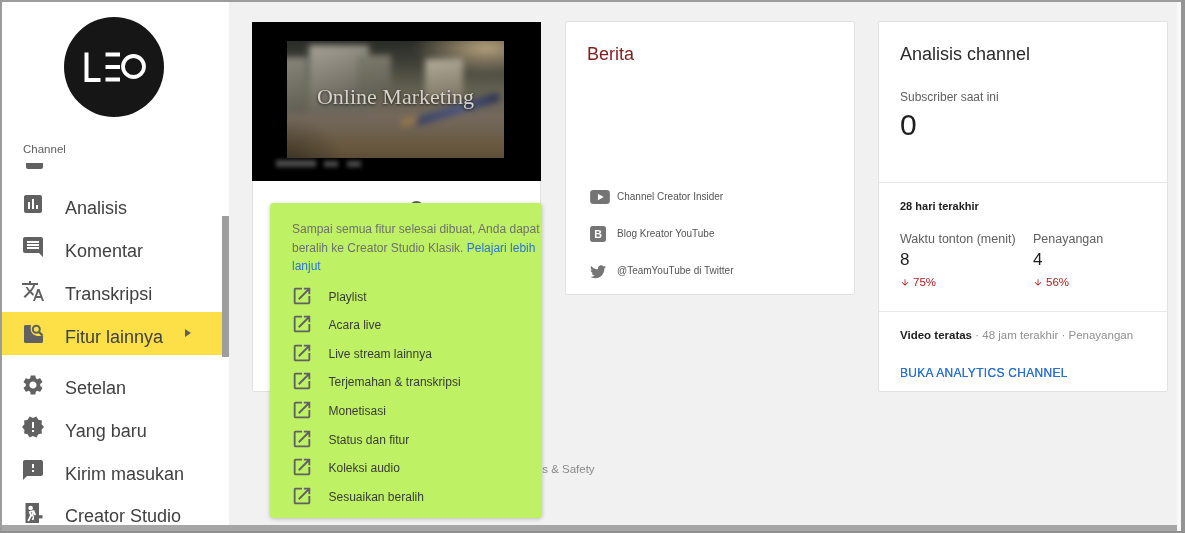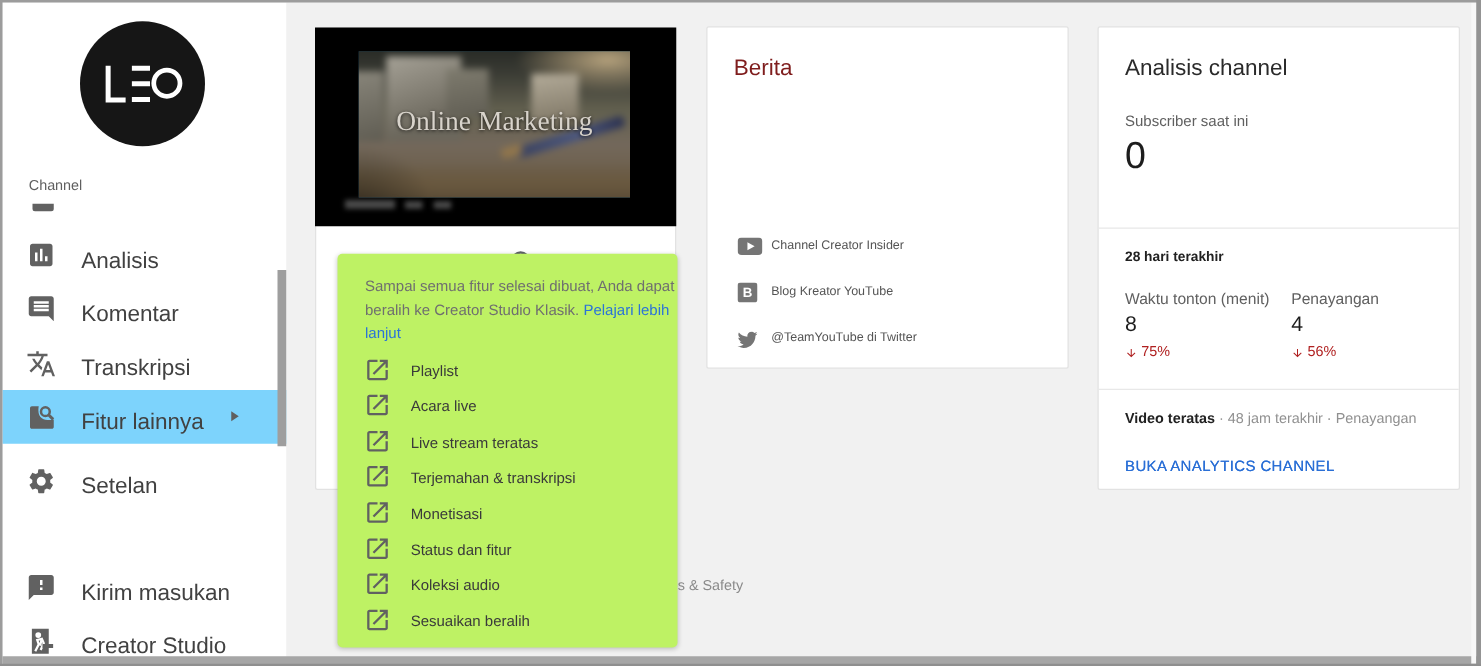--- a/index.html
+++ b/index.html
@@ -10,21 +10,21 @@
 #frame-right { position:absolute; left:1181px; top:0; width:4px; height:533px; background:#949494; z-index:50; }
 #frame-bottom { position:absolute; left:0; top:531px; width:1185px; height:2px; background:#8f8f8f; z-index:50; }
 #vtrack { position:absolute; left:1177px; top:2px; width:4px; height:529px; background:#f8f8f8; z-index:45; }
 #sidebar { position:absolute; left:2px; top:2px; width:227px; height:524px; background:#fff; z-index:5; }
 .avatar { position:absolute; left:62px; top:15px; width:100px; height:100px; border-radius:50%; background:#161616; }
 .chlabel { position:absolute; left:21px; top:141px; font-size:11.5px; color:#5f5f5f; }
 .partialicon { position:absolute; left:24px; top:161px; width:17px; height:6px; background:#616161; border-radius:0 0 2px 2px; }
 .mitem { position:absolute; left:0; width:227px; height:43px; }
 .mitem .ic { position:absolute; left:19px; top:9.5px; width:24px; height:24px; }
 .mitem .lbl { position:absolute; left:63px; top:15px; font-size:18px; color:#414141; }
-.mitem.sel { background:#7dd3fc;padding-left:17px; }
+.mitem.sel { background:#fde047;padding-left:17px; }
 .arrow { position:absolute; left:183px; top:17px; width:0; height:0; border-left:6px solid #606060; border-top:4.5px solid transparent; border-bottom:4.5px solid transparent; }
 #sbthumb { position:absolute; left:220px; top:214px; width:6.5px; height:141px; background:#9e9e9e; z-index:6; }
 .card { position:absolute; background:#fff; border:1px solid #e2e2e2; border-radius:2px; }
 #vidcard { left:252px; top:22px; width:289px; height:370px; }
 #thumb { position:absolute; left:-1px; top:-1px; width:289px; height:159px; background:#000; overflow:hidden; }
 #photo { position:absolute; left:35px; top:19px; width:217px; height:117px; overflow:hidden; background:#0c4a6e; }
 #scene { position:absolute; left:-10px; top:-10px; width:237px; height:137px; filter:blur(3px); }
 #otext { position:absolute; left:0; top:43px; width:217px; text-align:center; font-family:"Liberation Serif", serif; font-size:22px; color:#d8d3cb; text-shadow:0 1px 3px rgba(0,0,0,.8); }
 .smudge { position:absolute; background:#4a4a4a; filter:blur(2px); }
 #spinner { position:absolute; left:156px; top:178px; width:15px; height:15px; border:2px solid #5f6368; border-radius:50%; }
@@ -87,20 +87,26 @@
     </svg>
     <div class="lbl">Fitur lainnya</div>
     <div class="arrow"></div>
   </div>
   <div class="mitem" style="top:361px">
     <svg class="ic" viewBox="0 0 24 24">
         <path fill="#616161" d="M19.14 12.94c.04-.3.06-.61.06-.94 0-.32-.02-.64-.07-.94l2.03-1.58c.18-.14.23-.41.12-.61l-1.92-3.32c-.12-.22-.37-.29-.59-.22l-2.39.96c-.5-.38-1.03-.7-1.62-.94l-.36-2.54c-.04-.24-.24-.41-.48-.41h-3.84c-.24 0-.43.17-.47.41l-.36 2.54c-.59.24-1.13.57-1.62.94l-2.39-.96c-.22-.08-.47 0-.59.22L2.74 8.87c-.12.21-.08.47.12.61l2.03 1.58c-.05.3-.09.63-.09.94s.02.64.07.94l-2.03 1.58c-.18.14-.23.41-.12.61l1.92 3.32c.12.22.37.29.59.22l2.39-.96c.5.38 1.03.7 1.62.94l.36 2.54c.05.24.24.41.48.41h3.84c.24 0 .44-.17.47-.41l.36-2.54c.59-.24 1.13-.56 1.62-.94l2.39.96c.22.08.47 0 .59-.22l1.92-3.32c.12-.22.07-.47-.12-.61l-2.01-1.58zM12 15.6c-1.98 0-3.6-1.62-3.6-3.6s1.62-3.6 3.6-3.6 3.6 1.62 3.6 3.6-1.62 3.6-3.6 3.6z"></path>
       </svg>
     <div class="lbl">Setelan</div>
   </div>
+  <div class="mitem" style="top:403.5px">
+    <svg class="ic" viewBox="0 0 24 24">
+        <path fill="#616161" d="M23 12l-2.44-2.79.34-3.69-3.61-.82-1.89-3.2L12 2.96 8.6 1.5 6.71 4.69l-3.61.81.34 3.7L1 12l2.44 2.79-.34 3.7 3.61.82L8.6 22.5l3.4-1.47 3.4 1.46 1.89-3.19 3.61-.82-.34-3.69L23 12zm-10 5h-2v-2h2v2zm0-4h-2V7h2v6z"></path>
+      </svg>
+    <div class="lbl">Yang baru</div>
+  </div>
   <div class="mitem" style="top:446.5px">
     <svg class="ic" viewBox="0 0 24 24">
         <path fill="#616161" d="M20 2H4c-1.1 0-1.99.9-1.99 2L2 22l4-4h14c1.1 0 2-.9 2-2V4c0-1.1-.9-2-2-2zm-7 12h-2v-2h2v2zm0-4h-2V6h2v4z"></path>
       </svg>
     <div class="lbl">Kirim masukan</div>
   </div>
   <div class="mitem" style="top:489px">
     <svg class="ic" viewBox="0 0 24 24">
       <path fill="#616161" d="M4.5 2h13.5v20H4.5z"></path>
       <circle cx="9.6" cy="7" r="2.3" fill="#fff"></circle>
@@ -197,21 +203,21 @@
   <div class="pitem" style="top:113.1px">
       <svg class="pic" viewBox="0 0 24 24">
         <path fill="#616161" d="M19 19H5V5h7V3H5c-1.11 0-2 .9-2 2v14c0 1.1.89 2 2 2h14c1.1 0 2-.9 2-2v-7h-2v7zM14 3v2h3.59l-9.83 9.83 1.41 1.41L19 6.41V10h2V3h-7z"></path>
       </svg>
       <div class="ptxt">Acara live</div>
     </div>
   <div class="pitem" style="top:141.7px">
       <svg class="pic" viewBox="0 0 24 24">
         <path fill="#616161" d="M19 19H5V5h7V3H5c-1.11 0-2 .9-2 2v14c0 1.1.89 2 2 2h14c1.1 0 2-.9 2-2v-7h-2v7zM14 3v2h3.59l-9.83 9.83 1.41 1.41L19 6.41V10h2V3h-7z"></path>
       </svg>
-      <div class="ptxt">Live stream teratas</div>
+      <div class="ptxt">Live stream lainnya</div>
     </div>
   <div class="pitem" style="top:170.3px">
       <svg class="pic" viewBox="0 0 24 24">
         <path fill="#616161" d="M19 19H5V5h7V3H5c-1.11 0-2 .9-2 2v14c0 1.1.89 2 2 2h14c1.1 0 2-.9 2-2v-7h-2v7zM14 3v2h3.59l-9.83 9.83 1.41 1.41L19 6.41V10h2V3h-7z"></path>
       </svg>
       <div class="ptxt">Terjemahan &amp; transkripsi</div>
     </div>
   <div class="pitem" style="top:198.9px">
       <svg class="pic" viewBox="0 0 24 24">
         <path fill="#616161" d="M19 19H5V5h7V3H5c-1.11 0-2 .9-2 2v14c0 1.1.89 2 2 2h14c1.1 0 2-.9 2-2v-7h-2v7zM14 3v2h3.59l-9.83 9.83 1.41 1.41L19 6.41V10h2V3h-7z"></path>

